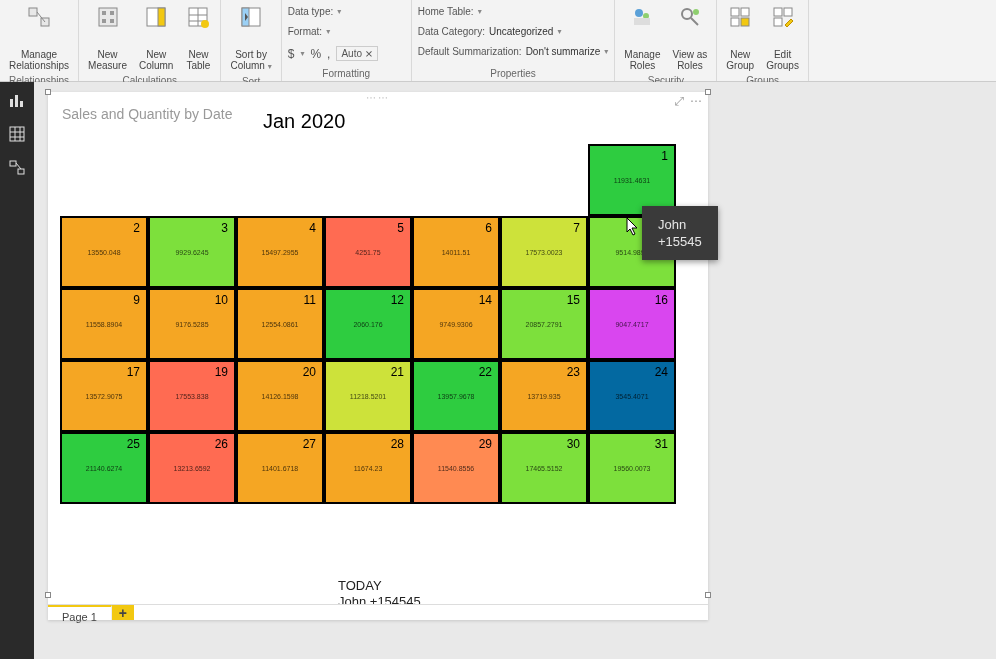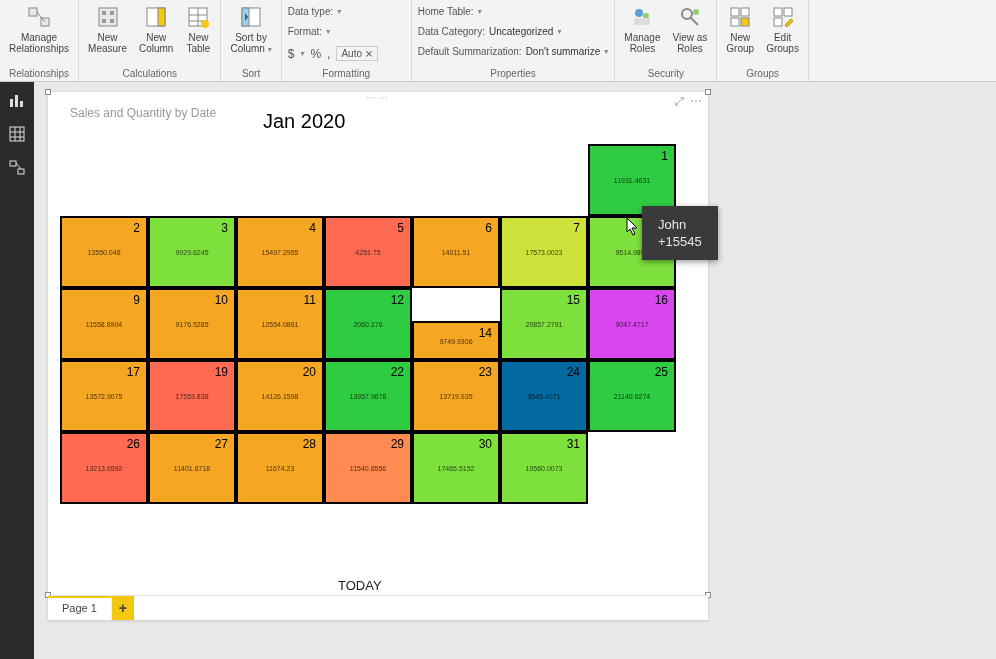--- a/index.html
+++ b/index.html
@@ -3,42 +3,42 @@
 <meta charset="utf-8">
 <style>
   * { box-sizing: border-box; margin: 0; padding: 0; font-family: "Segoe UI", Tahoma, sans-serif; }
   body { background: #f3f3f3; width: 996px; height: 659px; overflow: hidden; position: relative; }
 
   
   .ribbon { background: #f3f3f3; height: 82px; display: flex; border-bottom: 1px solid #ccc; }
   .ribbon-group { display: flex; flex-direction: column; align-items: center; border-right: 1px solid #d9d9d9; padding: 2px 6px 0 6px; }
   .ribbon-group .items { display: flex; flex: 1; gap: 6px; align-items: flex-start; }
   .group-label { font-size: 10px; color: #666; margin-top: 2px; padding-bottom: 2px; }
-  .r-btn { display: flex; flex-direction: column; align-items: center; gap: 2px; padding: 2px 3px; cursor: default; }
+  .r-btn { display: flex; flex-direction: column; align-items: center; gap: 19px; padding: 2px 3px; cursor: default; }
   .r-ico { width: 26px; height: 26px; display: flex; align-items: center; justify-content: center; }
   .r-label { font-size: 10px; color: #444; text-align: center; line-height: 11px; }
   .prop-rows { display: flex; flex-direction: column; gap: 2px; font-size: 10px; color: #444; }
   .prop-row { display: flex; align-items: center; gap: 4px; height: 18px; }
   .prop-label { color: #555; }
   .prop-val { color: #333; }
   .dd { font-size: 8px; color: #888; }
   .fmt-tools { display: flex; gap: 6px; align-items: center; font-size: 12px; color: #555; margin-top: 4px;}
   .fmt-tools .box { border:1px solid #ccc; padding:1px 4px; font-size:10px; }
 
   
   .side-nav { position: absolute; left: 0; top: 82px; bottom: 0; width: 34px; background: #2a2a2a; display: flex; flex-direction: column; align-items: center; padding-top: 8px; gap: 14px; }
   .nav-ico { width: 20px; height: 20px; display:flex; align-items:center; justify-content:center; cursor:pointer; }
   .nav-ico svg { opacity: .85; }
 
   
   .canvas-wrap { position: absolute; left: 34px; top: 82px; right: 0; bottom: 0; background: #e9e9e9; padding: 10px 14px 0 14px; }
   .report-page { background: #fff; width: 660px; height: 528px; position: relative; box-shadow: 0 1px 3px rgba(0,0,0,.15); }
   .visual-header { position:absolute; top:2px; right:6px; display:flex; gap:6px; color:#999; font-size:12px; }
   .visual-drag { position:absolute; top:0; left:50%; transform:translateX(-50%); color:#bbb; font-size:10px; letter-spacing:2px; }
-  .visual-title { position:absolute; left:22px; top:14px; font-size:12px; color:#999; }
+  .visual-title { position:absolute; left:14px; top:14px; font-size:14px; color:#999; }
   .month-title { position:absolute; left:215px; top:18px; font-size:20px; color:#000; }
 
   
   .cal { position:absolute; left:12px; top:52px; }
   .cal-head { display:grid; grid-template-columns: repeat(7, 88px); }
   .cal-head div { font-size:13px; color:#222; text-align:center; padding:4px 0 10px 0; }
   .cal-grid { display:grid; grid-template-columns: repeat(7, 88px); grid-auto-rows: 72px; }
   .cell { border:2px solid #000; position:relative; }
   .cell.empty { background:#fff; border:1px solid #fff;}
   .dnum { position:absolute; top:3px; right:6px; font-size:12px; color:#000; font-weight:500; }
@@ -46,21 +46,21 @@
 
   
   .today-line1 { position:absolute; left:290px; top:486px; font-size:13px; color:#222; }
   .today-line2 { position:absolute; left:290px; top:502px; font-size:13px; color:#222; }
 
   
   .tooltip { position:absolute; background:#3a3a3a; color:#e5e5e5; font-size:13px; padding:10px 16px; line-height:17px; box-shadow:0 2px 6px rgba(0,0,0,.4); }
   .cursor { position:absolute; width:22px; height:22px; }
 
   
-  .page-tabs { position:absolute; left:0; bottom:0; height:25px; background:#fff; width:660px; border-top:1px solid #ddd; display:flex; align-items:stretch; }
+  .page-tabs { position:absolute; left:0; bottom:0; height:16px; background:#fff; width:660px; border-top:1px solid #ddd; display:flex; align-items:stretch; }
   .tab { padding:4px 14px; font-size:11px; color:#444; border-right:1px solid #eee; border-top:2px solid transparent; }
   .tab.active { border-top-color:#f2c811; }
   .tab-add { background:#f2c811; color:#444; width:22px; display:flex; align-items:center; justify-content:center; font-size:14px; font-weight:bold; }
 
   
   .sel { position:absolute; width:6px; height:6px; border:1px solid #888; background:#fff; }
 </style>
 </head>
 <body>
 
@@ -330,21 +330,21 @@
             <div class="dval">9176.5285</div>
           </div>
           <div class="cell" style="background: rgb(245, 166, 35);">
             <div class="dnum">11</div>
             <div class="dval">12554.0861</div>
           </div>
           <div class="cell" style="background: rgb(46, 204, 64);">
             <div class="dnum">12</div>
             <div class="dval">2060.176</div>
           </div>
-          <div class="cell" style="background: rgb(245, 166, 35); margin-top: 33px;">
+          <div class="cell" style="background: rgb(245, 166, 35);">
             <div class="dnum">14</div>
             <div class="dval">9749.9306</div>
           </div>
           <div class="cell" style="background: rgb(125, 224, 60);">
             <div class="dnum">15</div>
             <div class="dval">20857.2791</div>
           </div>
           <div class="cell" style="background: #d946ef;">
             <div class="dnum">16</div>
             <div class="dval">9047.4717</div>
@@ -353,20 +353,24 @@
             <div class="dnum">17</div>
             <div class="dval">13572.9075</div>
           </div>
           <div class="cell" style="background: rgb(255, 107, 82);">
             <div class="dnum">19</div>
             <div class="dval">17553.838</div>
           </div>
           <div class="cell" style="background: rgb(245, 166, 35);">
             <div class="dnum">20</div>
             <div class="dval">14126.1598</div>
+          </div>
+          <div class="cell" style="background: rgb(205, 226, 58);">
+            <div class="dnum">21</div>
+            <div class="dval">11218.5201</div>
           </div>
           <div class="cell" style="background: rgb(46, 204, 64);">
             <div class="dnum">22</div>
             <div class="dval">13957.9678</div>
           </div>
           <div class="cell" style="background: rgb(245, 166, 35); padding-left: 30px;">
             <div class="dnum">23</div>
             <div class="dval">13719.935</div>
           </div>
           <div class="cell" style="background: #0369a1;">

